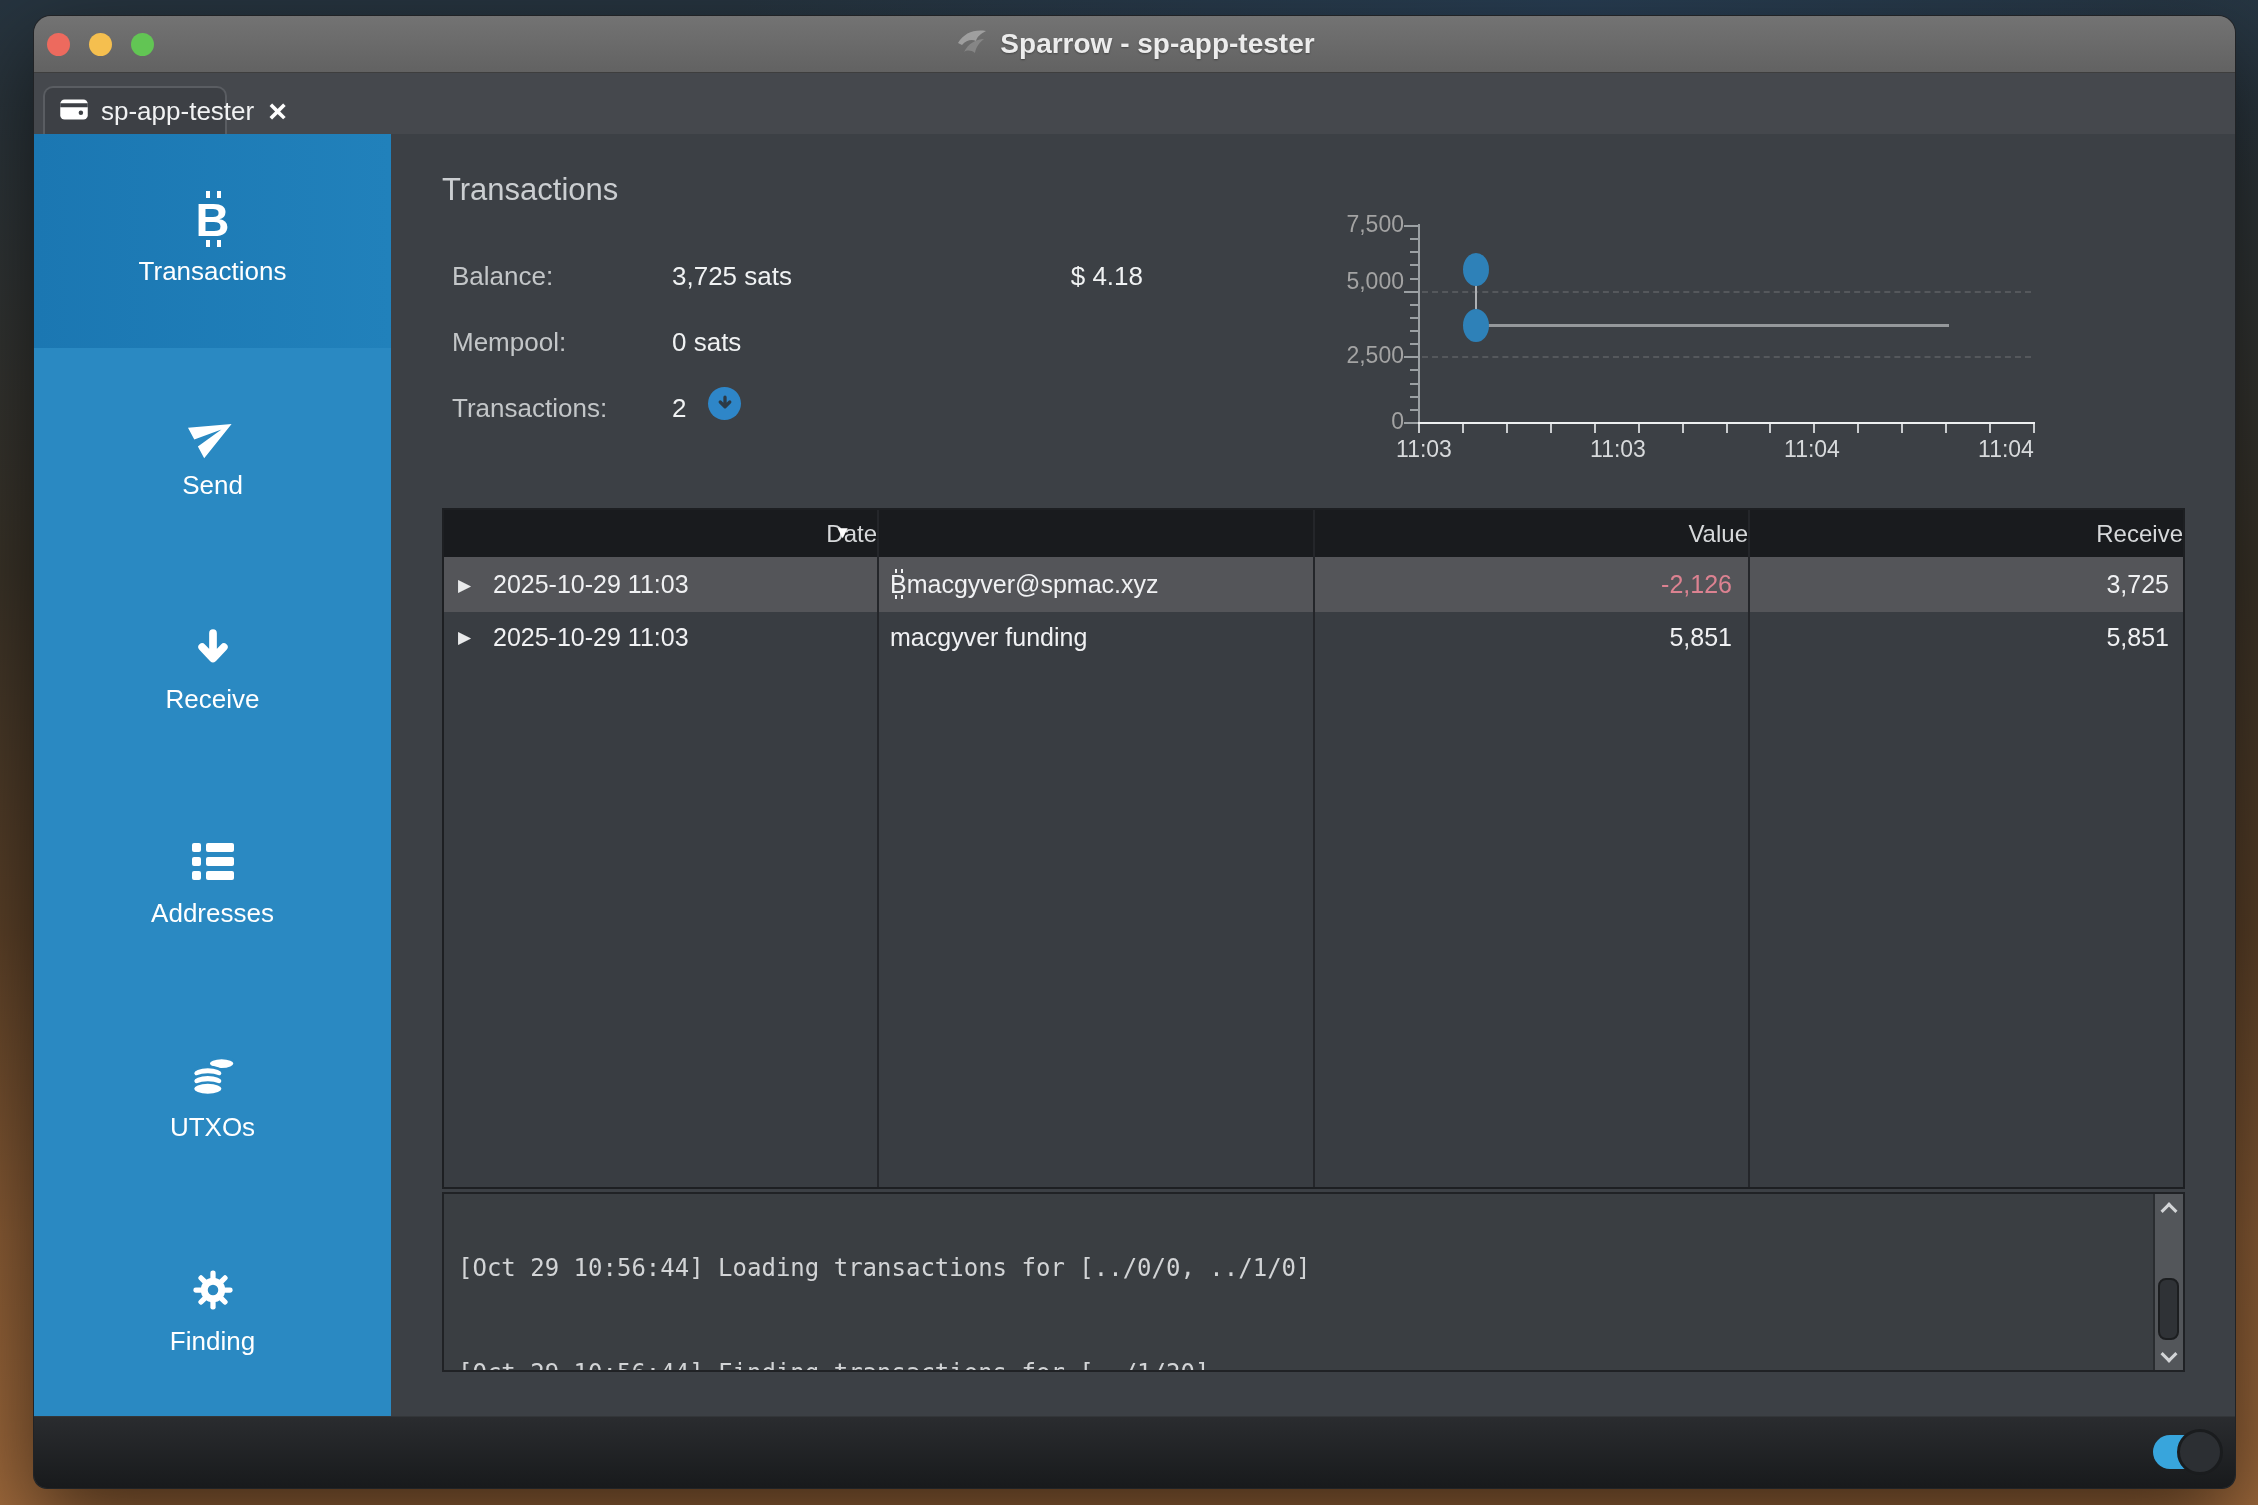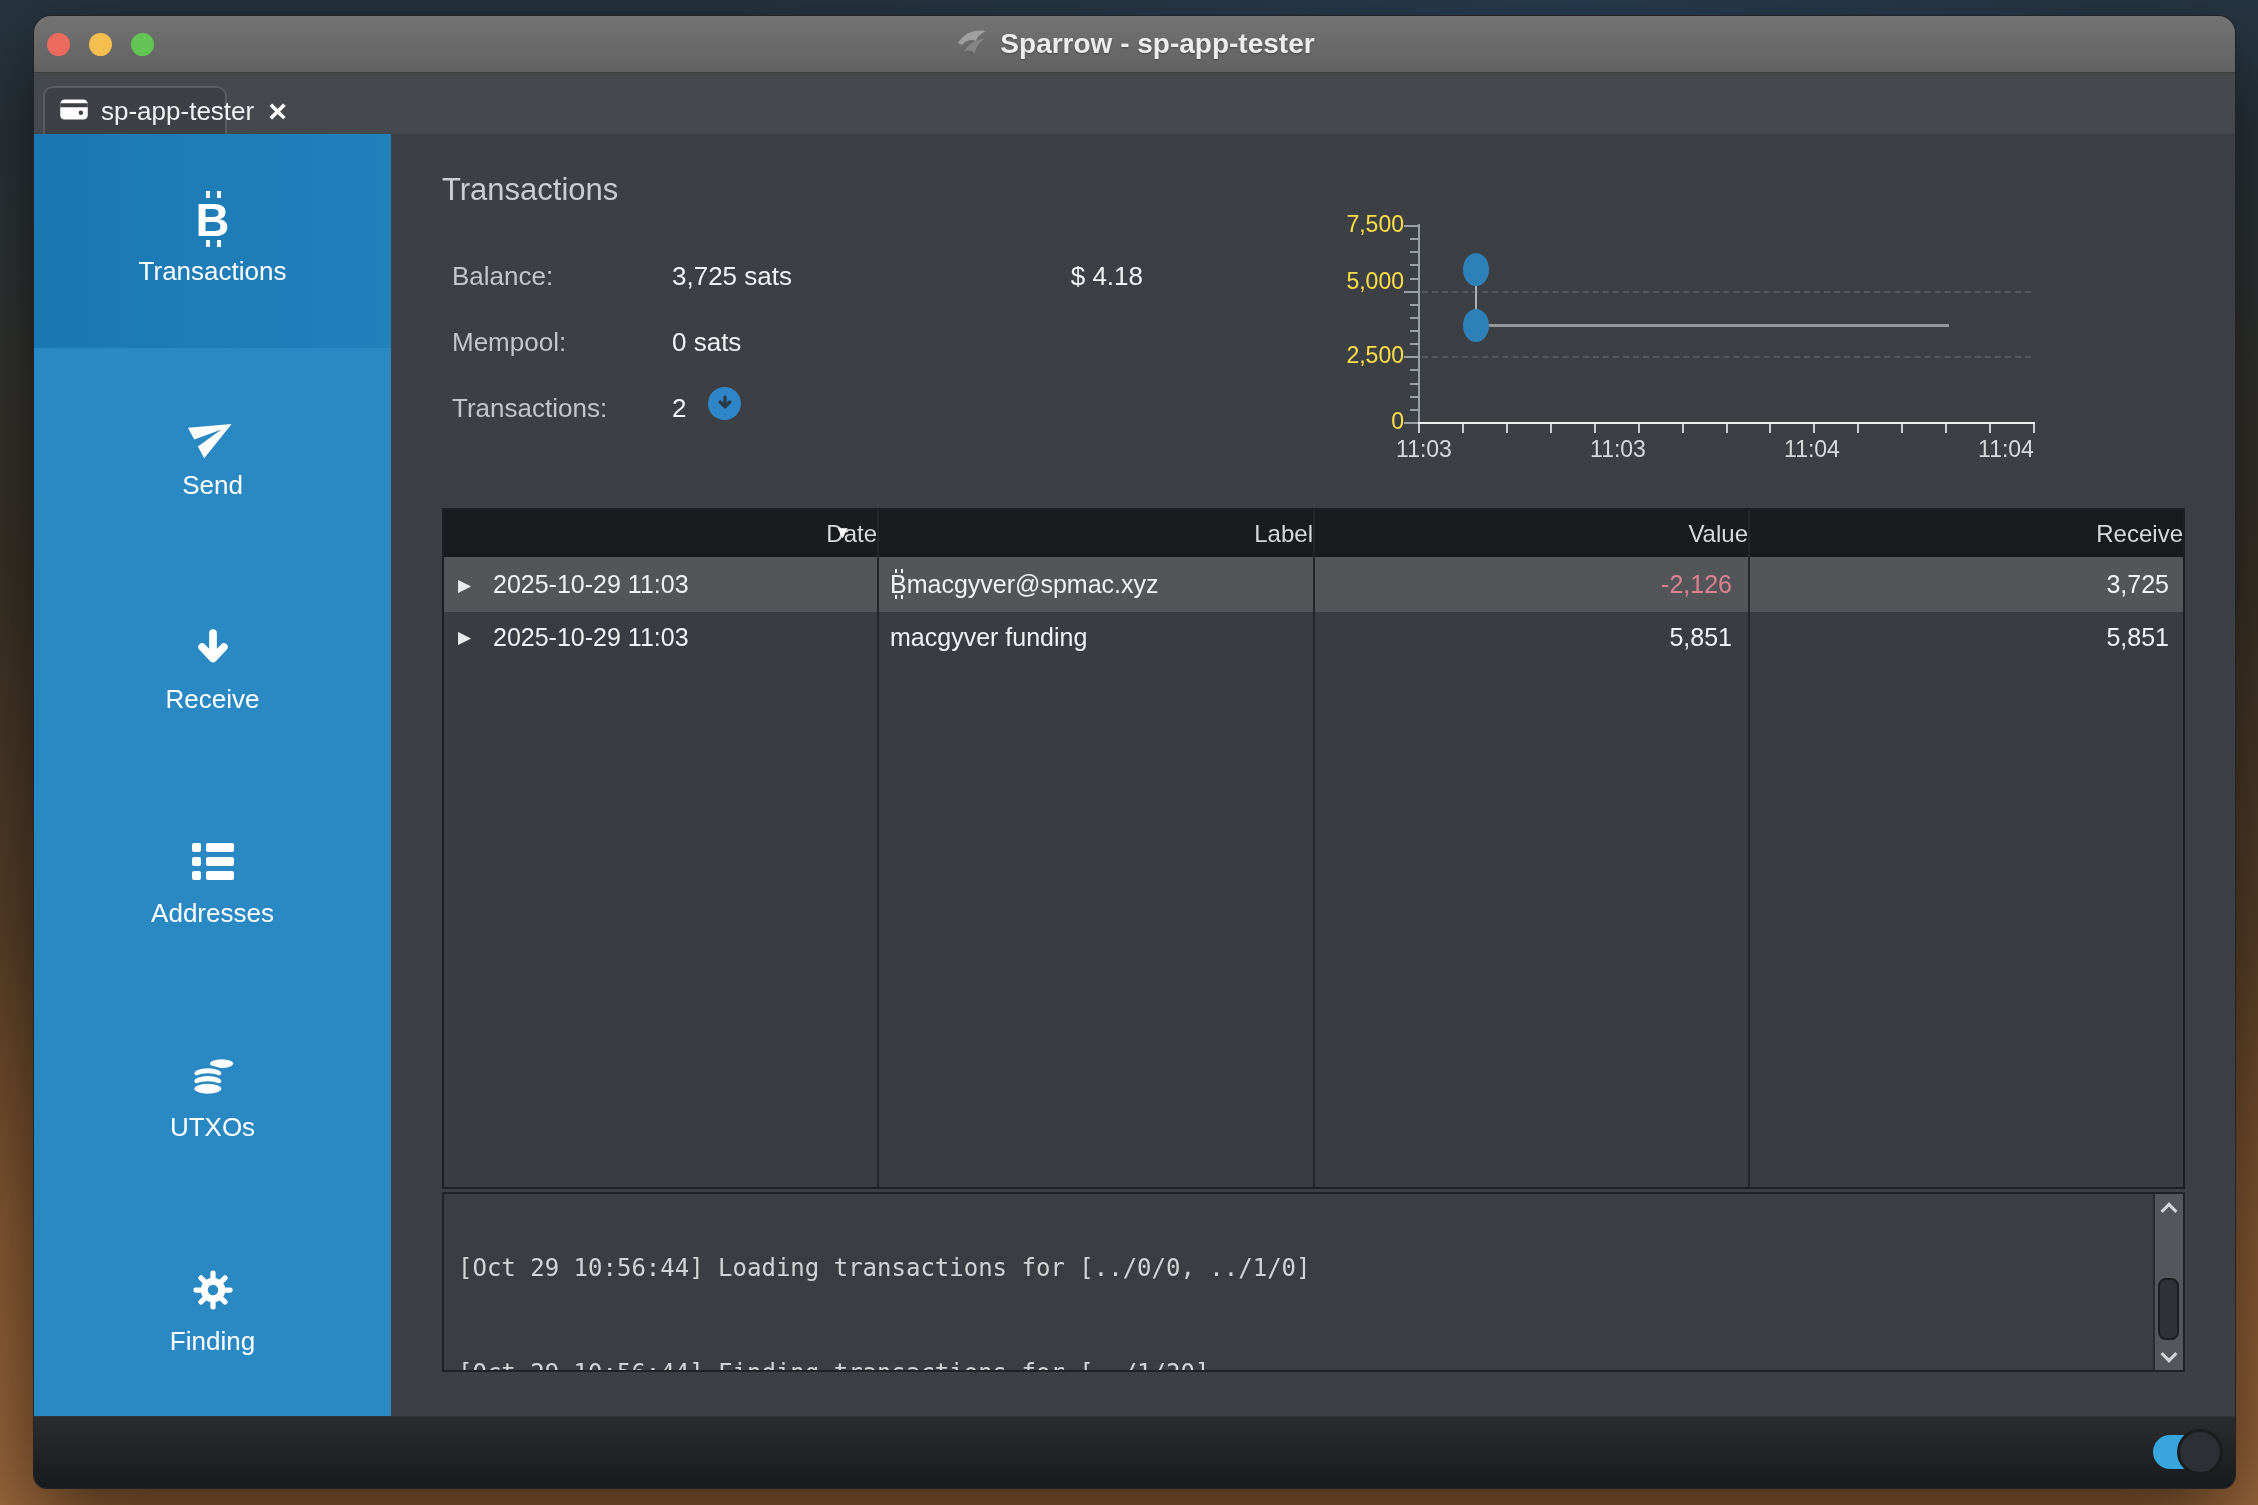--- a/index.html
+++ b/index.html
@@ -47,21 +47,21 @@
   .addr-bar { width:28px; height:9px; background:#fff; border-radius:2px; }
   
   .content { position:absolute; left:357px; top:118px; width:1846px; height:1284px; background:#3c4045; }
   .page-title { position:absolute; left:51px; top:38px; font-size:31px; color:#cbced1; }
   .stat-label { position:absolute; left:61px; font-size:26px; color:#c3c6c8; }
   .stat-value { position:absolute; left:281px; font-size:26px; color:#f0f2f3; }
   .stat-fiat { position:absolute; left:520px; width:232px; text-align:right; font-size:26px; color:#f0f2f3; }
   .dl-circle { position:absolute; left:317px; top:253px; width:33px; height:33px; border-radius:50%; background:#2e86c8; display:flex; align-items:center; justify-content:center; cursor:pointer; }
   
   #chart { position:absolute; left:0; top:0; width:1846px; height:360px; }
-  .c-ylabel { position:absolute; left:860px; width:153px; text-align:right; font-size:23px; color:#fde047; }
+  .c-ylabel { position:absolute; left:860px; width:153px; text-align:right; font-size:23px; color:#a3a3a3; }
   .c-xlabel { position:absolute; width:140px; text-align:center; font-size:23px; color:#d8dadc; top:302px; }
   .c-grid { position:absolute; left:1031px; width:609px; border-top:2px dashed #55585c; }
   .c-tick { position:absolute; background:#9ba0a3; }
   .c-xtick { position:absolute; width:2px; height:9px; top:290px; background:#c9ccce; }
   .c-axisv { position:absolute; left:1027px; top:90px; width:2px; height:200px; background:#9ba0a3; }
   .c-axish { position:absolute; left:1027px; top:288px; width:617px; height:2px; background:#edeff0; }
   .c-line { position:absolute; height:3px; }
   .c-conn { position:absolute; width:2px; }
   .c-dot { position:absolute; width:26px; height:33px; border-radius:50%; }
   
@@ -274,23 +274,20 @@
         <div class="c-dot" style="left: 1071.81px; top: 119.314px; background: rgb(46, 129, 184);"></div>
         <div class="c-dot" style="left: 1071.81px; top: 175.157px; background: rgb(46, 129, 184);"></div>
       </div>
 
     <div class="tx-table">
       <div class="t-header">
         <div class="t-hcell" style="left:0;width:433px">
           <span>Date</span>
           <span class="t-sort">▼</span>
         </div>
-        <div class="t-hcell" style="left:435px;width:434px">
-          <span>Label</span>
-        </div>
         <div class="t-hcell" style="left:871px;width:433px">
           <span>Value</span>
         </div>
         <div class="t-hcell" style="left:1306px;width:433px">
           <span>Receive</span>
         </div>
       </div>
 
       <div class="t-row selected" style="top:47px;height:55px">
         <div class="t-cell" style="left:0;width:433px;padding-left:49px">

